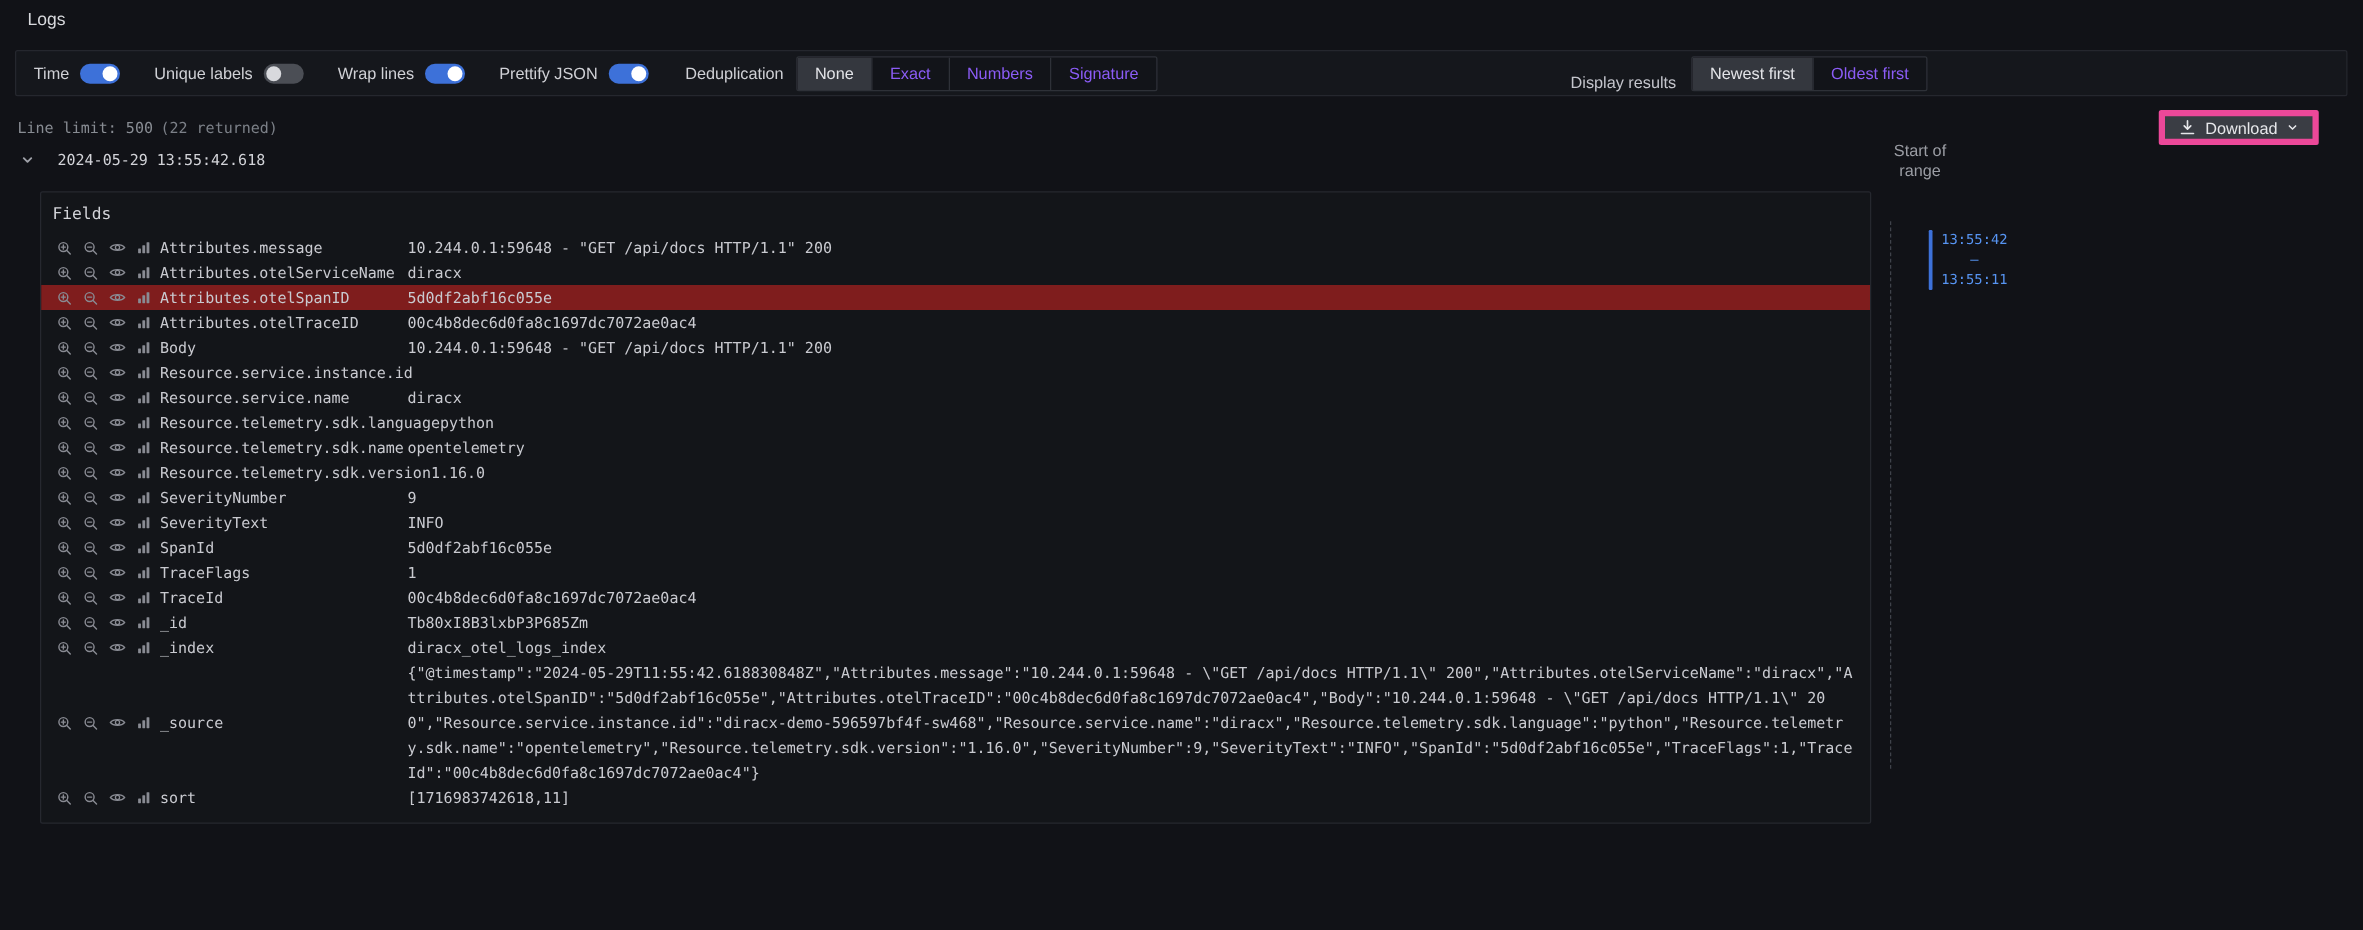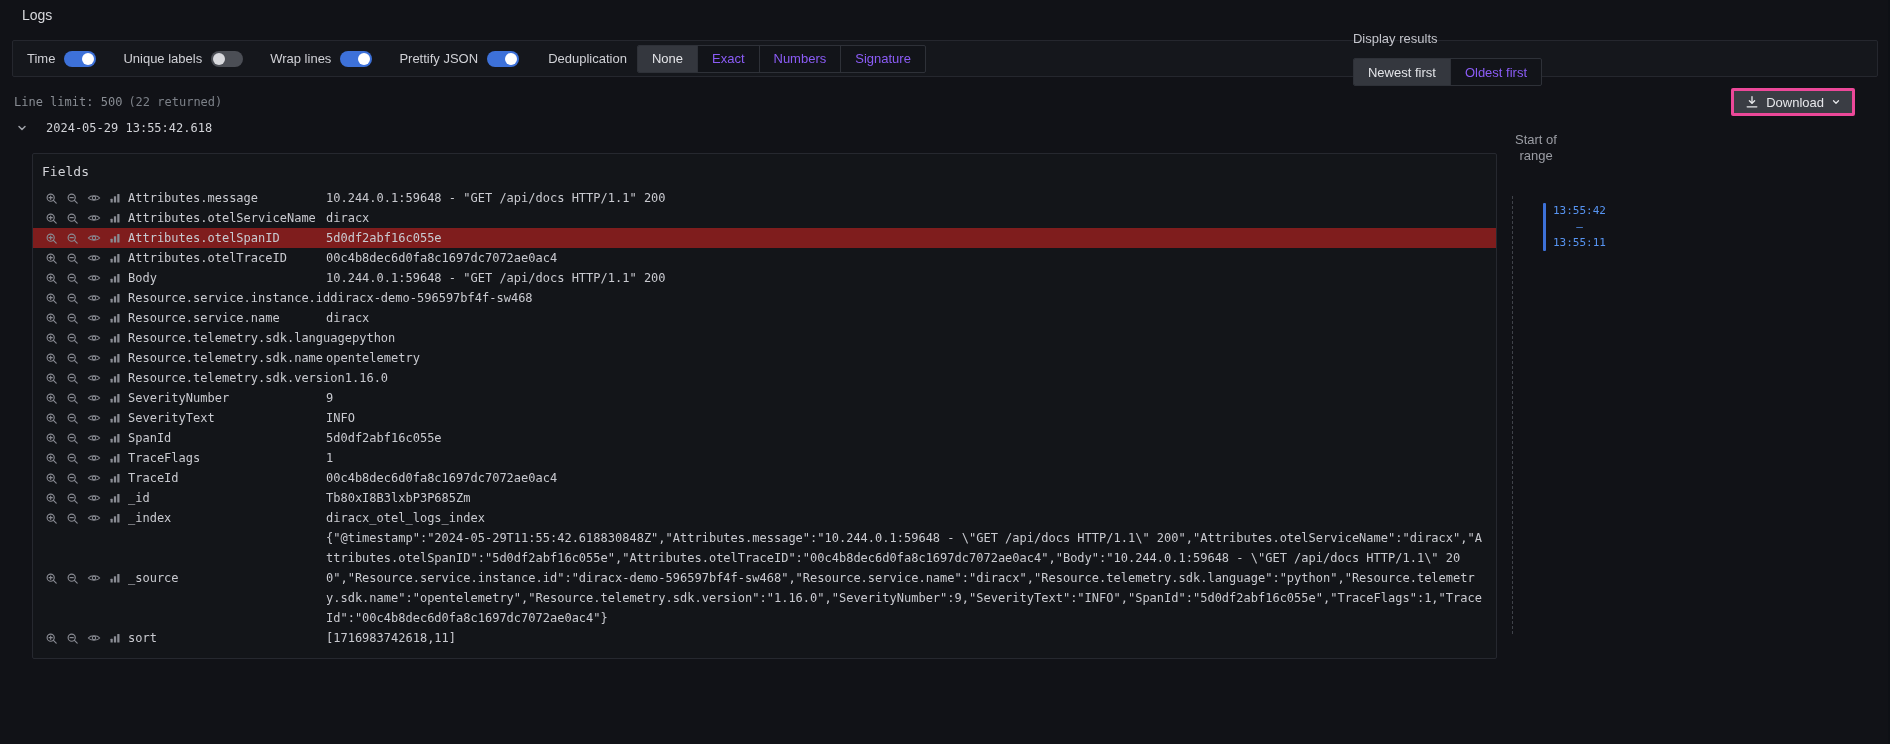--- a/index.html
+++ b/index.html
@@ -29,30 +29,30 @@
   .dedup-label { font-size:13px; color:#d0d1d6; margin:0 10px 0 2px; white-space:nowrap; }
   .seg-group { display:flex; height:28px; border:1px solid #2e3138; border-radius:2px; background:#121419; overflow:hidden; }
   .seg-btn {
     background:transparent; border:none; border-left:1px solid #2e3138;
     color:#8b5cf6; font-size:13px; font-family:inherit; padding:0 14px; height:100%;
     cursor:pointer; white-space:nowrap;
   }
   .seg-btn:first-of-type { border-left:none; }
   .seg-btn.selected { background:#34373e; color:#e3e4e8; }
 
-  .display-cluster { margin-left:auto; margin-right:321px; display:flex; align-items:flex-start; gap:12px;flex-direction:column; }
+  .display-cluster { margin-left:auto; margin-right:321px; display:flex; align-items:flex-end; gap:12px; }
   .display-label { font-size:13px; color:#c4c5cc; white-space:nowrap; }
 
   
   .limit-row { position:absolute; left:12px; top:86px; width:1866px; height:34px; }
   .line-limit { position:absolute; left:2px; top:9px; font-family:"DejaVu Sans Mono", monospace; font-size:12px; color:#888c93; }
   .line-limit .returned { color:#7c8088; margin-left:6px; }
   .download-btn {
     position:absolute; right:23px; top:2px; height:28px;
-    background:#3a3d44; border:3px solid #ec4899; border-radius:2px;
+    background:#3a3d44; border:5px solid #ec4899; border-radius:2px;
     color:#e6e7ea; font-size:13px; font-family:inherit;
     display:flex; align-items:center; gap:7px; padding:0 11px; cursor:pointer;
   }
   .download-btn svg { flex:0 0 auto; }
 
   
   .log-header { position:absolute; left:16px; top:121px; display:flex; align-items:center; gap:18px; cursor:pointer; }
   .chev { color:#9fa1a8; display:flex; }
   .log-ts { font-family:"DejaVu Sans Mono", monospace; font-size:12px; color:#d2d3d8; }
 
@@ -67,21 +67,21 @@
   .field-row.highlighted { background:#7f1d1d; }
   .row-icons { display:flex; align-items:center; flex:0 0 87px; }
   .icon-btn {
     background:none; border:none; color:#898b93; width:21px; height:18px;
     display:flex; align-items:center; justify-content:center; padding:0; cursor:pointer;
   }
   .field-name { font-family:"DejaVu Sans Mono", monospace; font-size:12px; color:#c9cad0; flex:0 0 198px; line-height:20px; }
   .field-value { font-family:"DejaVu Sans Mono", monospace; font-size:12px; color:#c9cad0; flex:1; word-break:break-all; line-height:20px; }
 
   
-  .nav-rail { position:absolute; left:1504px; top:132px; width:66px; height:510px; }
+  .nav-rail { position:absolute; left:1504px; top:113px; width:66px; height:510px; }
   .range-label { width:54px; margin-left:5px; text-align:center; font-size:13px; line-height:16px; color:#9b9da4; }
   .range-dash { position:absolute; left:8px; top:64px; height:438px; border-left:1px dashed #3f424a; }
   .range-ind { position:absolute; left:3px; top:71px; display:flex;padding-left:36px; }
   .range-bar { width:3px; border-radius:1px; background:#3d71d9; margin-right:7px; }
   .range-times { display:flex; flex-direction:column; font-family:"DejaVu Sans Mono", monospace; font-size:11px; line-height:16px; color:#5794f2; }
   .range-sep { text-align:center; }
 </style>
 </head>
 <body>
 
@@ -374,21 +374,20 @@
             </button>
             <button class="icon-btn">
               <svg width="12" height="12" viewBox="0 0 16 16" fill="currentColor">
                 <rect x="2" y="9" width="3" height="5" rx="0.5"></rect>
                 <rect x="6.5" y="5.5" width="3" height="8.5" rx="0.5"></rect>
                 <rect x="11" y="2.5" width="3" height="11.5" rx="0.5"></rect>
               </svg>
             </button>
           </span>
           <span class="field-name">Resource.service.instance.id</span>
-          <span class="field-value">diracx-demo-596597bf4f-sw468</span>
         </div>
 
         <div class="field-row">
           <span class="row-icons">
             <button class="icon-btn">
               <svg width="13" height="13" viewBox="0 0 16 16" fill="none" stroke="currentColor" stroke-width="1.4" stroke-linecap="round">
                 <circle cx="7" cy="7" r="4.4"></circle>
                 <line x1="10.4" y1="10.4" x2="13.8" y2="13.8"></line>
                 <line x1="5" y1="7" x2="9" y2="7"></line>
                 <line x1="7" y1="5" x2="7" y2="9"></line>

